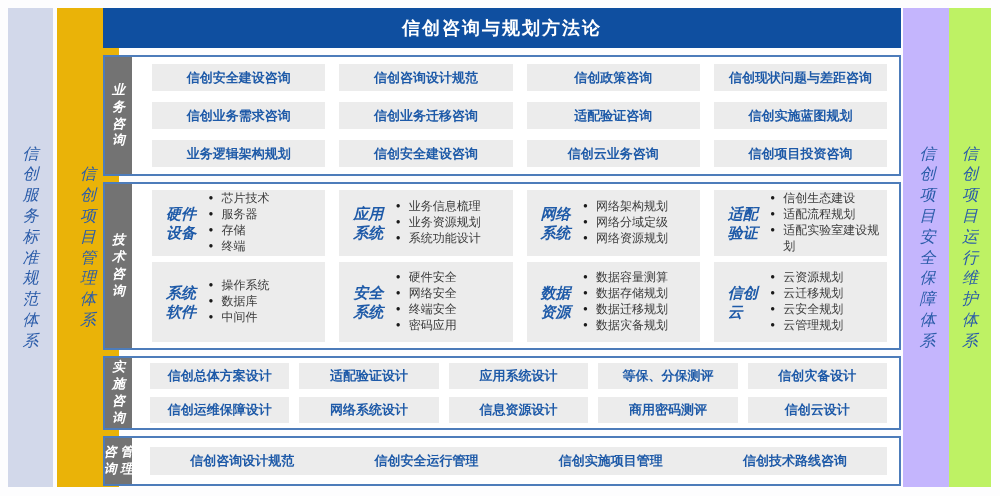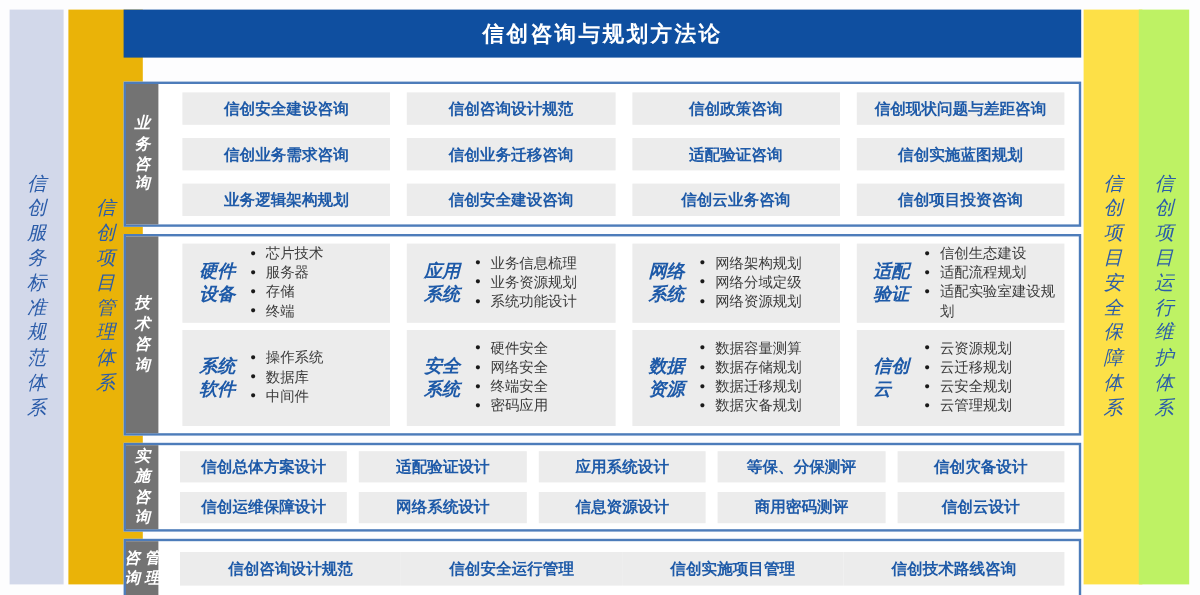--- a/index.html
+++ b/index.html
@@ -5,29 +5,29 @@
   * { box-sizing: border-box; margin: 0; padding: 0; }
   html, body { background: #ffffff; }
   body { font-family: "Liberation Sans", "DejaVu Sans", sans-serif; }
 
   .page { position: relative; width: 1000px; height: 496px; background: #fdfdfe; overflow: hidden; }
 
   
   .vbar { position: absolute; top: 8px; height: 479px; display: flex; align-items: center; justify-content: center; }
   .vbar-l1 { left: 8px;  width: 45px; background: #d2d8ea; }
   .vbar-l2 { left: 57px; width: 62px; background: #eab308; }
-  .vbar-r1 { left: 903px; width: 49px; background: #fde047; }
+  .vbar-r1 { left: 903px; width: 49px; background: #c4b5fd; }
   .vbar-r2 { left: 949px; width: 42px; background: #bef264; }
   .stack { width: 1.05em; word-break: break-all; text-align: center; }
   .vbar .stack { font-size: 16px; font-weight: normal; font-style: italic; color: #2b5ca9; line-height: 1.3; }
 
   
   .main { position: absolute; left: 103px; top: 8px; width: 798px; }
   .title-bar { height: 40px; background: #0f4fa0; color: #ffffff; font-weight: bold; font-size: 18px;
-               letter-spacing: 2px; display: flex; align-items: center; justify-content: center; margin-bottom: 20px; }
+               letter-spacing: 2px; display: flex; align-items: center; justify-content: center; margin-bottom: 7px; }
 
   .section { border: 2px solid #4d7cba; background: #ffffff; display: flex; margin-bottom: 6px; }
   .slabel { width: 27px; background: #737373; color: #fff; display: flex; align-items: center; justify-content: center; flex: none; }
   .slabel .stack { font-size: 13px; font-weight: bold; font-style: italic; line-height: 1.3; color: #ffffff; }
   .slabel-2col { display: flex; gap: 3px; }
 
   .box { background: #ececec; color: #1e5aa8; font-weight: bold; font-size: 13px;
          display: flex; align-items: center; justify-content: center; height: 27px; white-space: nowrap; }
 
   .sec-business .sbody { flex: 1; display: grid; grid-template-columns: repeat(4, 1fr); gap: 11px 14px; padding: 7px 12px 7px 20px; }

